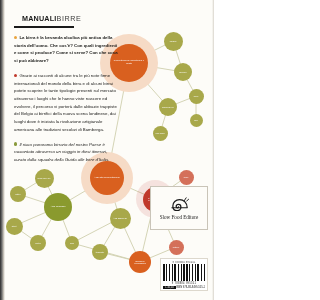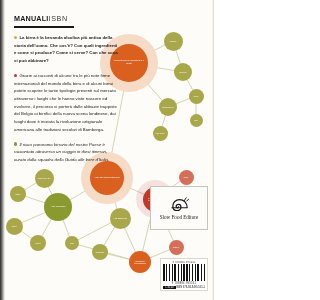--- a/index.html
+++ b/index.html
@@ -27,21 +27,21 @@
   }
 
   
   .header{
     position:absolute;left:14px;top:14px;z-index:25;
   }
   .brandline{
     font-size:7.2px;letter-spacing:.2px;white-space:nowrap;
     color:#1a1a1a;
   }
-  .brandline .b1{font-weight:bold;}
+  .brandline .b1{font-weight:bold;margin-left:8px;}
   .brandline .b2{font-weight:normal;color:#3c3c3c;letter-spacing:.6px;}
   .rule{
     margin-top:3px;width:60px;height:2.2px;background:#1a1a1a;
   }
 
   
   .copy{
     position:absolute;left:14px;top:34px;width:104px;z-index:25;
   }
   .para{
@@ -116,21 +116,21 @@
 </head>
 <body>
 
 <div id="cover">
 
   <div class="spine"></div>
   <div class="edge-right"></div>
 
   <div class="header">
     <div class="brandline">
-      <span class="b1">MANUALI</span><span class="b2">ISBN</span>
+      <span class="b1">MANUALI</span><span class="b2">BIRRE</span>
     </div>
     <div class="rule"></div>
   </div>
 
   <div class="copy">
     <div class="para lead">
       <span class="dot"></span><span>La birra è la bevanda alcolica più antica della storia dell'uomo. Che cos'è? Con quali ingredienti e come si produce? Come si serve? Con che cosa si può abbinare?</span>
     </div>
     <div class="para mid">
       <span class="dot"></span><span>Grazie ai racconti di alcune tra le più note firme internazionali del mondo della birra e di alcuni birrai potete scoprire le tante tipologie presenti sul mercato attraverso i luoghi che le hanno viste nascere ed evolvere, il percorso vi porterà dalle abbazie trappiste del Belgio ai birrifici della nuova scena londinese, dai luoghi dove è iniziata la rivoluzione artigianale americana alle tradizioni secolari di Bamberga.</span>

